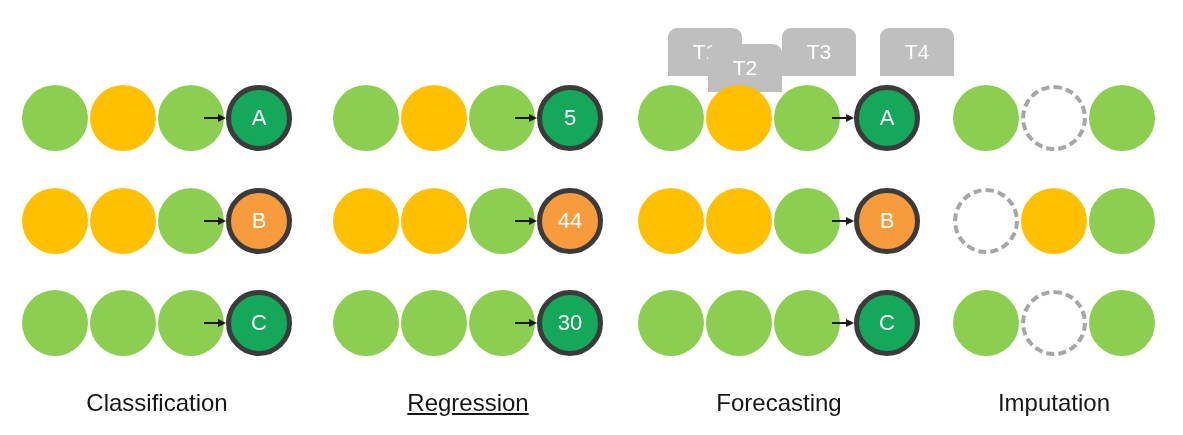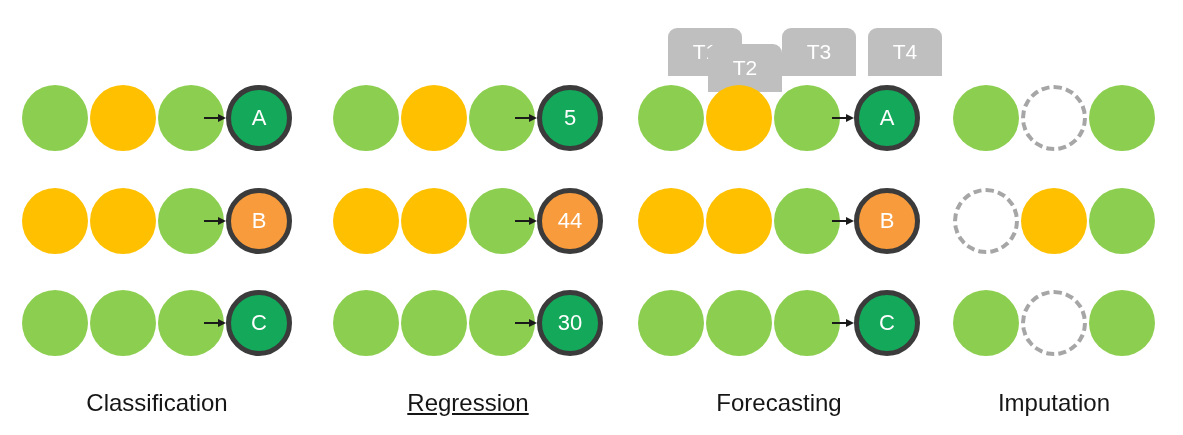--- a/index.html
+++ b/index.html
@@ -168,21 +168,21 @@
             </svg>
           </div>
           <div class="node dark-green" style="left: 204px;">30</div>
         </div>
         <div class="caption" style="left: -15px; text-decoration: underline;">Regression</div>
       </div>
       <div class="group" style="left: 638px;">
         <div class="tick-label" style="left: -4px; top: 28px; margin-left: 34px;">T1</div>
         <div class="tick-label" style="left: 70px; top: 44px;">T2</div>
         <div class="tick-label" style="left: 144px; top: 28px;">T3</div>
-        <div class="tick-label" style="left: 230px; top: 28px;">T4</div>
+        <div class="tick-label" style="left: 242px; top: 28px;">T4</div>
         <div class="row" style="top: 85px; left: 0px;">
           <div class="node green" style="left: 0px;"></div>
           <div class="node yellow" style="left: 68px;"></div>
           <div class="node green" style="left: 136px;"></div>
           <div class="arrow" style="left: 194px;">
             <svg width="22" height="10" viewBox="0 0 22 10">
               <line x1="0" y1="5" x2="15" y2="5" stroke="#1a1a1a" stroke-width="2"></line>
               <polygon points="14,1 22,5 14,9" fill="#1a1a1a"></polygon>
             </svg>
           </div>

